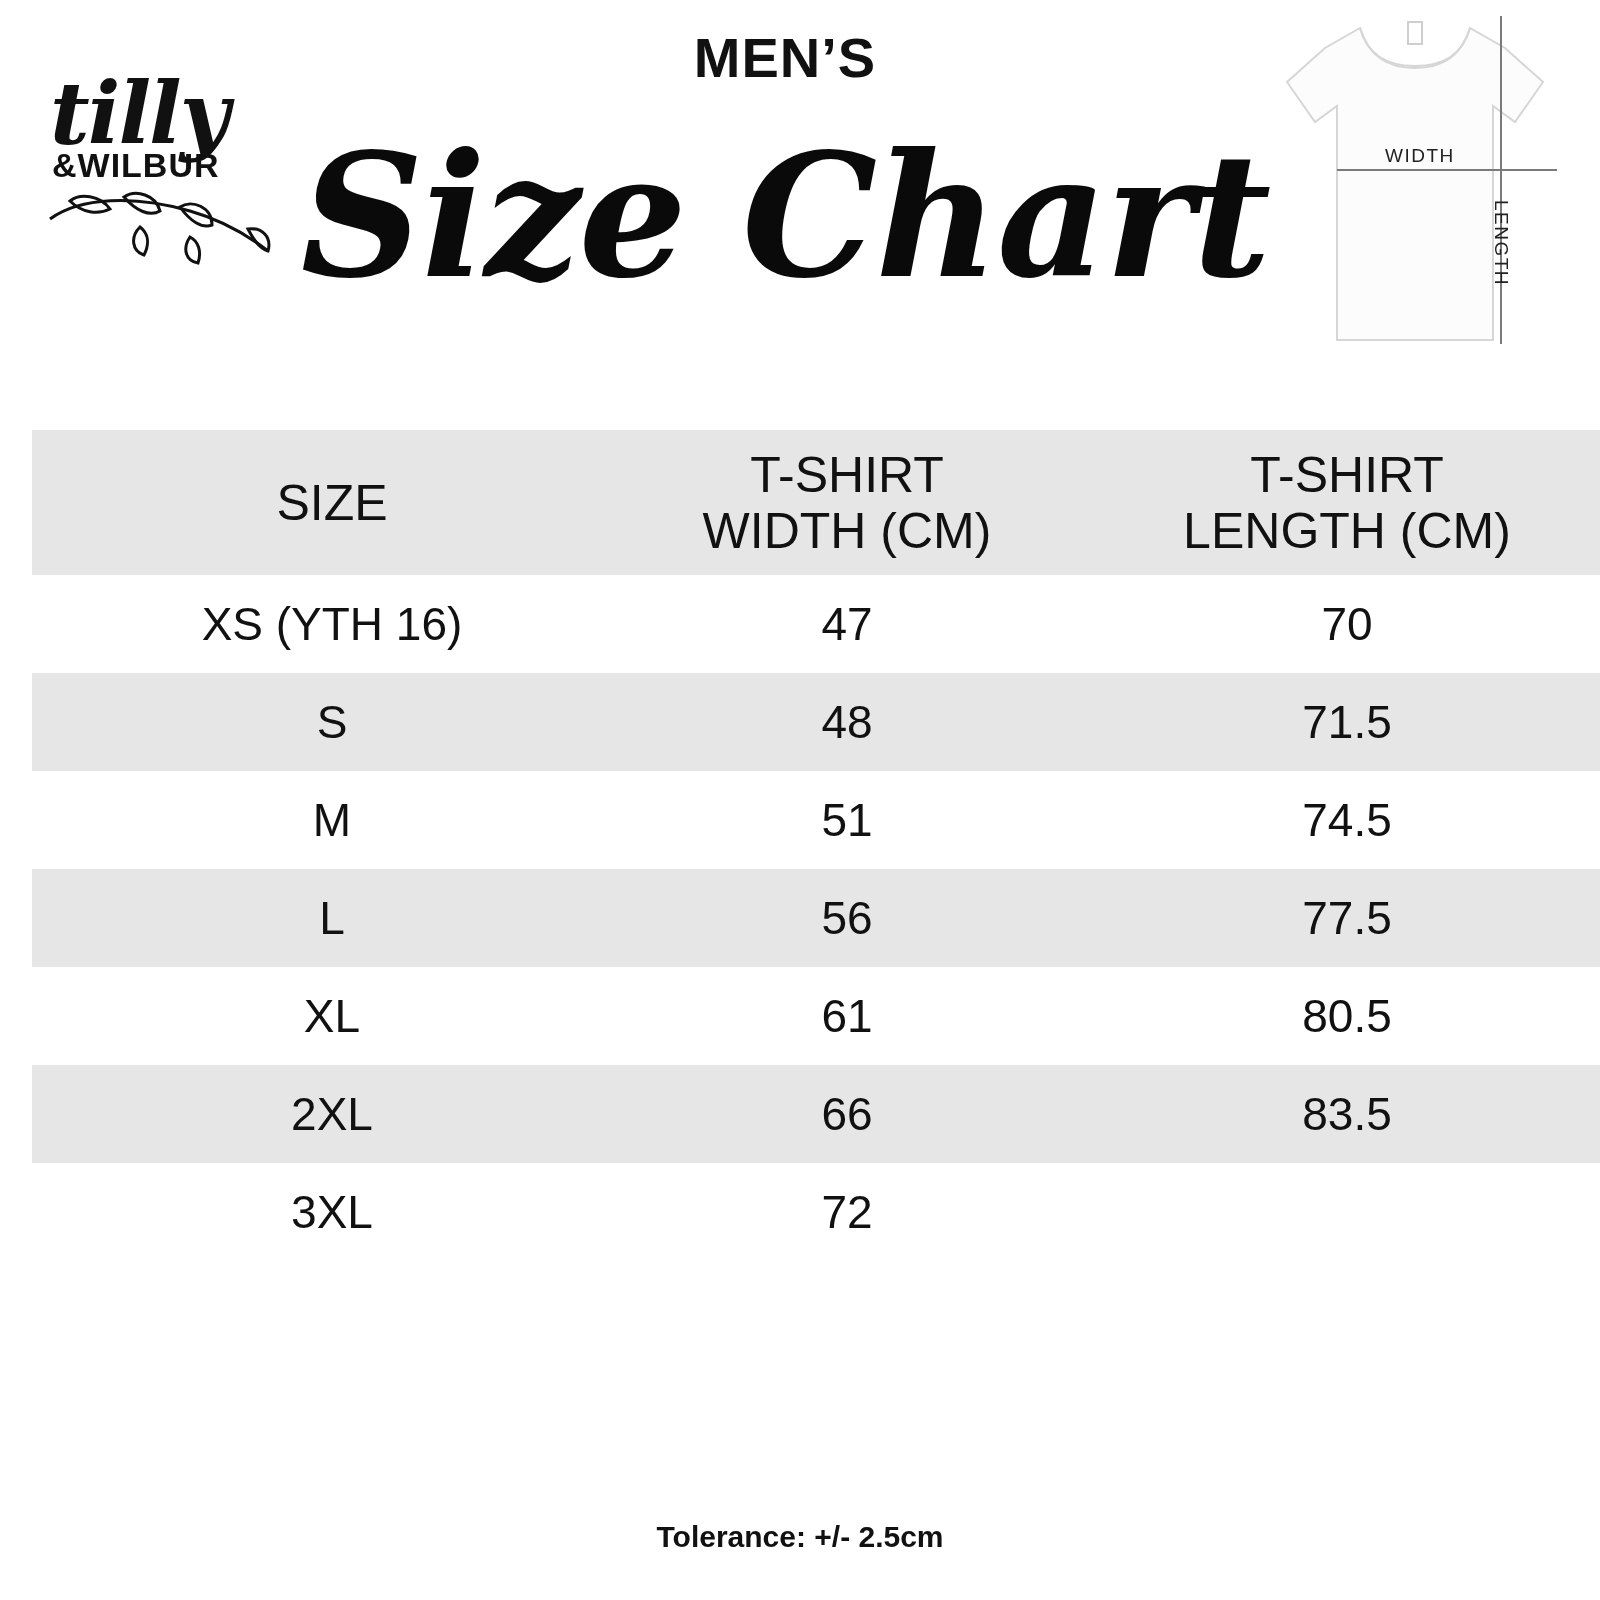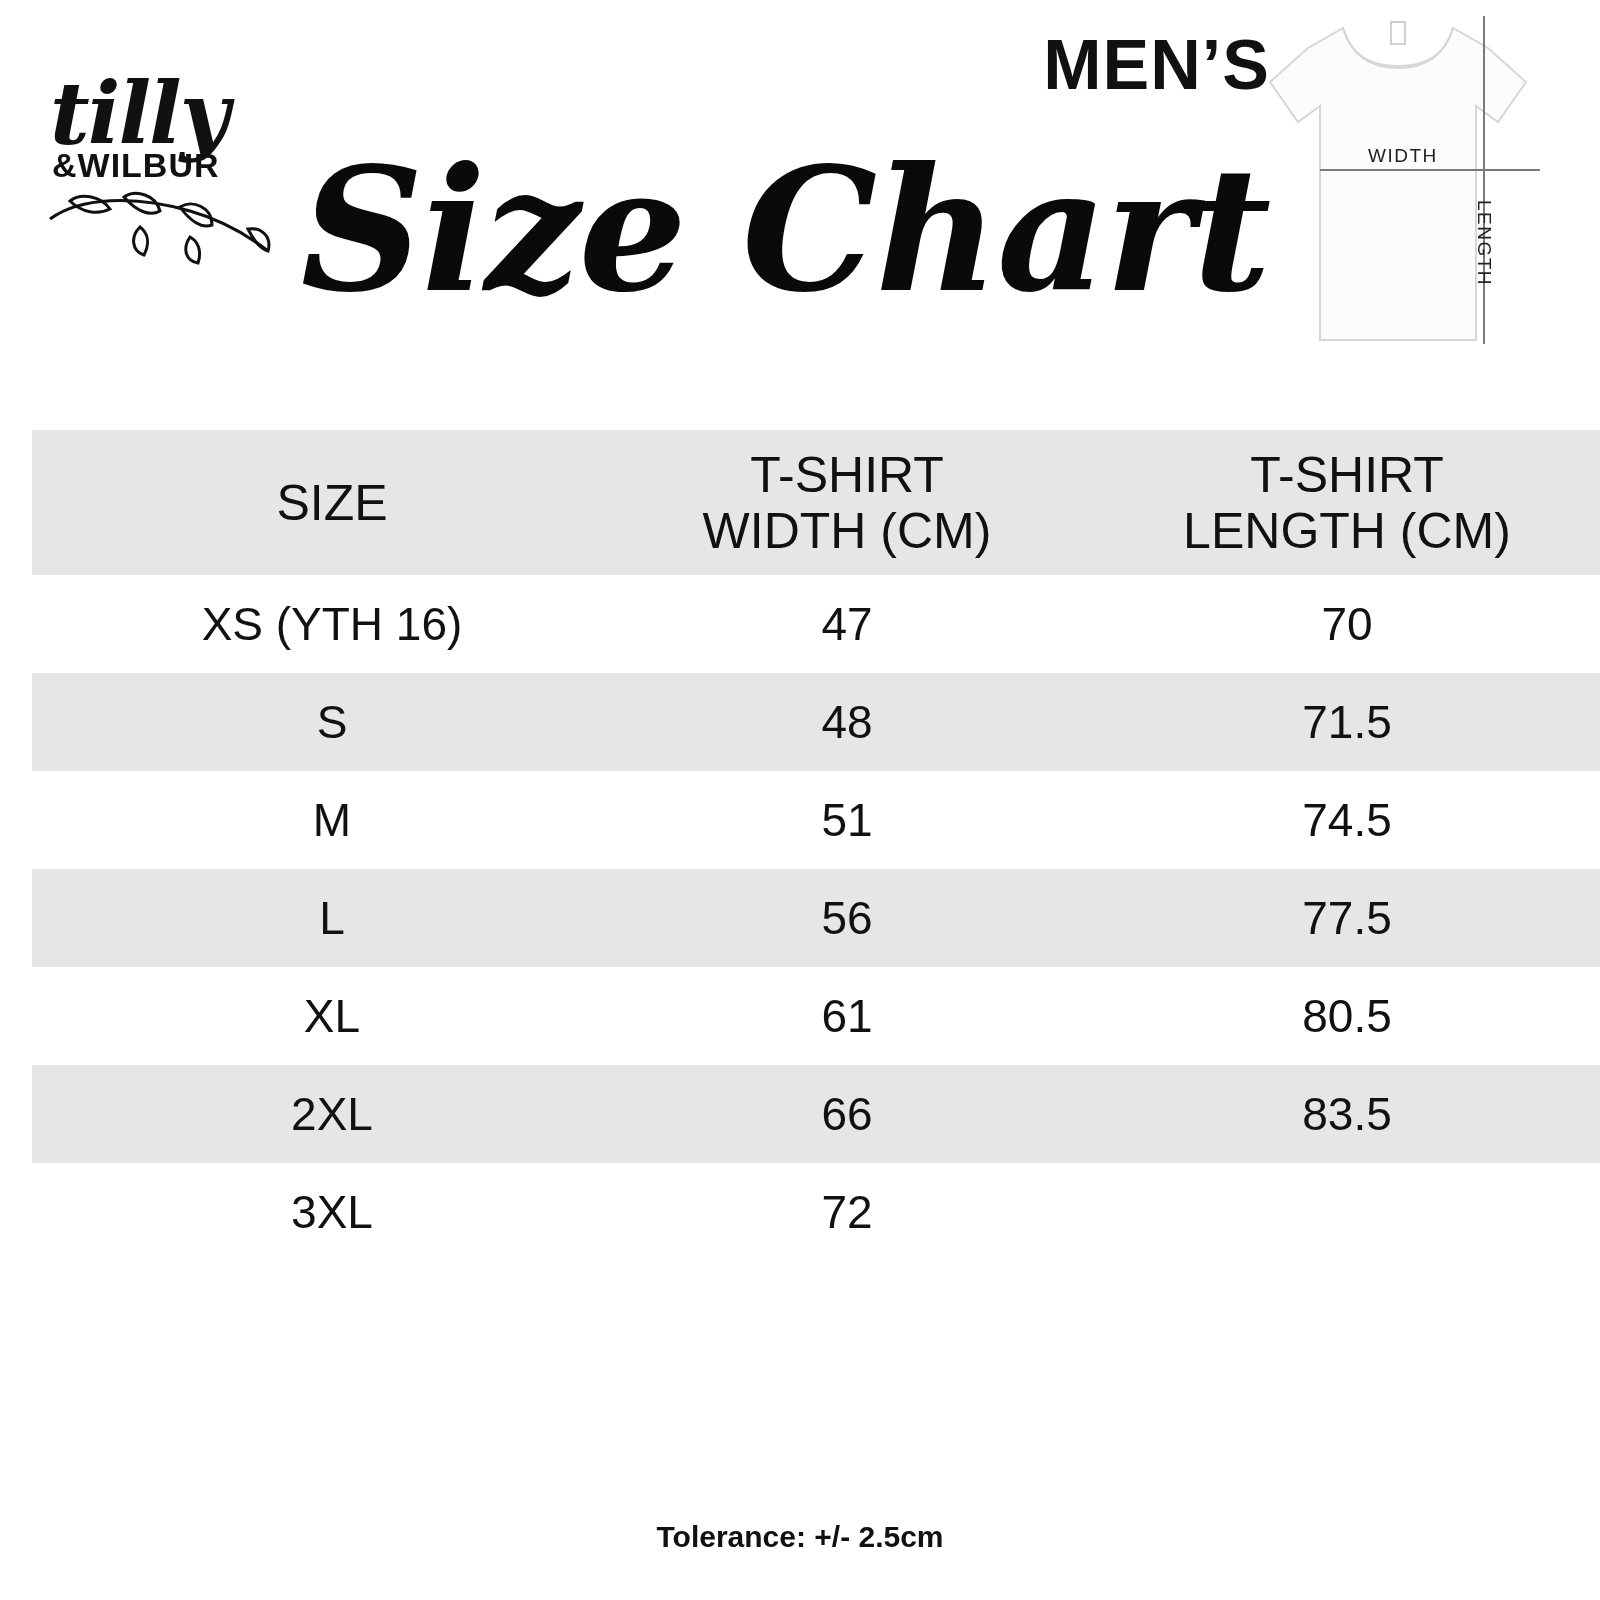--- a/index.html
+++ b/index.html
@@ -56,40 +56,39 @@
   .title-block {
     position: absolute;
     left: 300px;
     right: 330px;
     top: 30px;
     text-align: center;
   }
   .title-main {
     font-family: "Liberation Sans", sans-serif;
     font-weight: bold;
-    font-size: 70px;
+    font-size: 56px;
     letter-spacing: 1px;
     line-height: 1;
     color: #111;
-    text-align: right;
   }
   .title-script {
     font-family: "DejaVu Serif", serif;
     font-style: italic;
     font-weight: bold;
     font-size: 170px;
     line-height: 1.25;
     letter-spacing: -2px;
     color: #0a0a0a;
     margin-top: 24px;
   }
 
   .shirt-wrap {
     position: absolute;
-    right: 52px;
+    right: 35px;
     top: 10px;
     width: 300px;
     height: 360px;
   }
 
   
   .table {
     position: absolute;
     top: 430px;
     left: 0;

